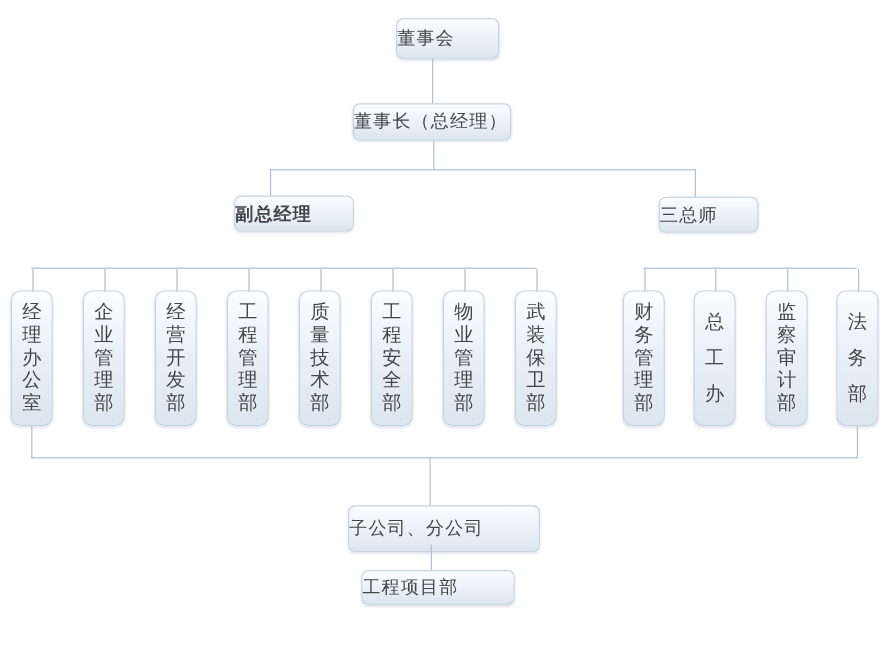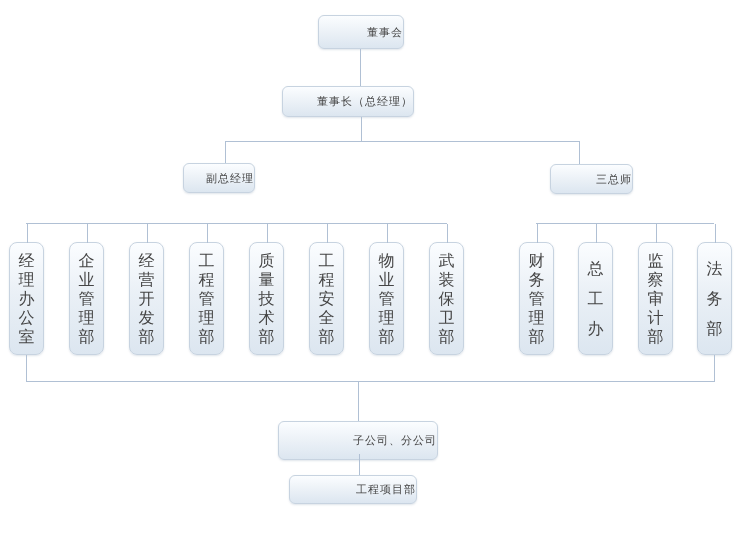--- a/index.html
+++ b/index.html
@@ -11,26 +11,27 @@
     --text:#454545;
   }
   html,body{margin:0;padding:0;background:#fff;}
   .canvas{
     position:relative;width:739px;height:543px;background:#fff;overflow:hidden;
     font-family:"Liberation Sans",sans-serif;
   }
   
   .hbox{
     position:absolute;box-sizing:border-box;
-    display:flex;align-items:center;justify-content:flex-end;
-    font-size:11px;letter-spacing:1px;color:var(--text);
+    display:flex;align-items:center;justify-content:flex-start;
+    font-size:15px;letter-spacing:1px;color:var(--text);
     background:linear-gradient(180deg,var(--box-fill-top) 0%,var(--box-fill-mid) 55%,var(--box-fill-bottom) 100%);
     border:1px solid var(--box-border);border-radius:6px;
     box-shadow:0 1px 2px rgba(130,150,175,.25);
     white-space:nowrap;
+    margin-left:12px;
   }
   
   .dept{
     position:absolute;top:242px;width:35px;height:113px;box-sizing:border-box;
     display:flex;flex-direction:column;align-items:center;justify-content:center;gap:3px;
     background:linear-gradient(180deg,var(--box-fill-top) 0%,var(--box-fill-mid) 45%,var(--box-fill-bottom) 100%);
     border:1px solid var(--box-border);border-radius:8px;
     box-shadow:0 1px 2px rgba(130,150,175,.25);
   }
   .dept.short{gap:14px;}
@@ -47,22 +48,22 @@
   .h2{left:26px;top:223px;width:421px;}
   .h3{left:536px;top:223px;width:178px;}
   .vleft{left:26px;top:355px;height:27px;}
   .h4{left:26px;top:381px;width:689px;}
   .vright{left:714px;top:355px;height:27px;}
   .dmid{left:358px;top:381px;height:40px;}
   .v3{left:359px;top:454px;height:21px;}
   
   .board{left:318px;top:15px;width:86px;height:34px;}
   .chairman{left:282px;top:86px;width:132px;height:31px;}
-  .deputy{left:183px;top:163px;width:72px;height:30px;}
-  .chief{left:550px;top:164px;width:83px;height:30px;}
+  .deputy{left:183px;top:163px;width:100px;height:30px;font-weight:bold;}
+  .chief{left:537px;top:164px;width:83px;height:30px;}
   .subs{left:278px;top:421px;width:160px;height:39px;}
   .project{left:289px;top:475px;width:128px;height:29px;}
 </style>
 </head>
 <body>
 
 <div class="canvas">
 
   <div class="hbox board">
     <span>董事会</span>

